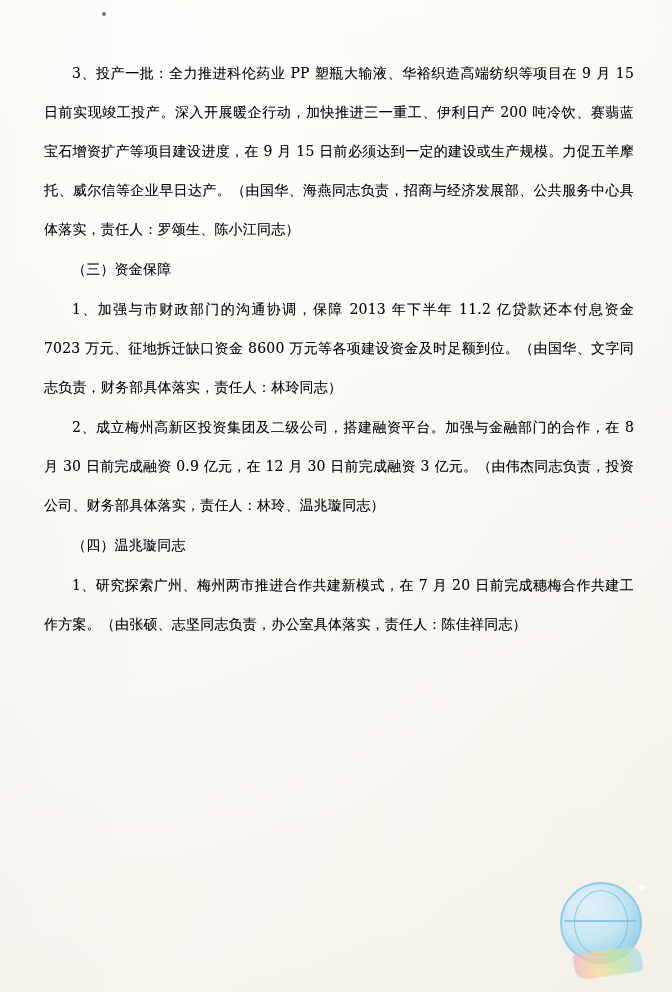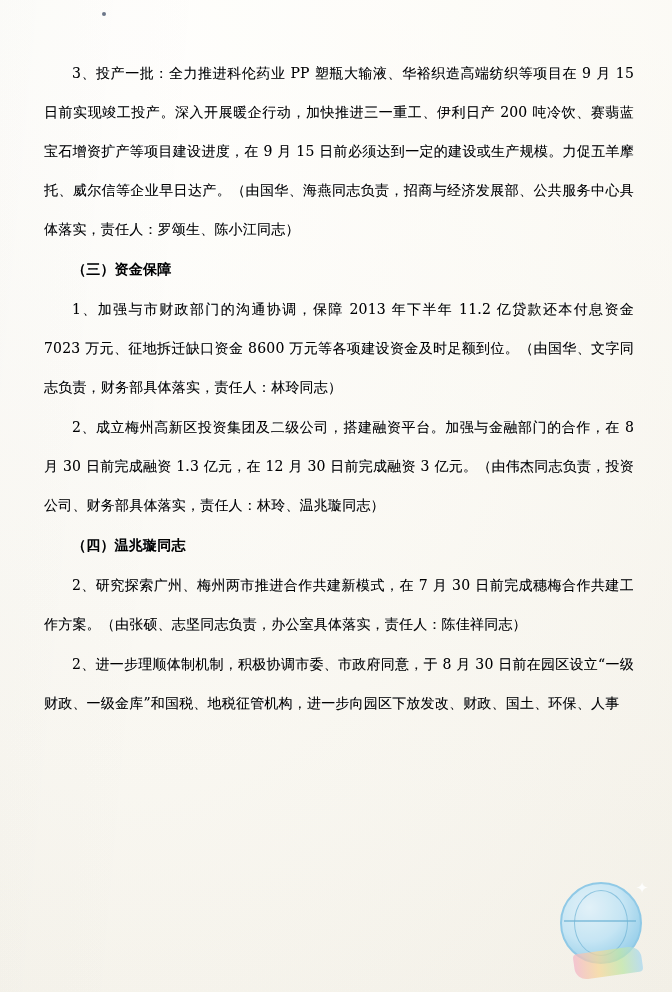--- a/index.html
+++ b/index.html
@@ -56,21 +56,21 @@
     color: #000000;
     text-align: justify;
     text-justify: inter-ideograph;
     letter-spacing: 0.2px;
     text-indent: 2em;
     font-weight: 500;
     text-shadow: 0 0 0.6px rgba(31,47,77,0.35);
   }
   p.heading {
     text-indent: 2em;
-    font-weight: 700;
+    font-weight: 400;
   }
   
   .doc-body p.para {
     font-family: "DejaVu Serif", "Liberation Serif", serif;
   }
   
   .seal {
     position: absolute;
     right: 16px;
     bottom: 10px;
@@ -138,24 +138,23 @@
 <div class="paper"></div>
 
 <div class="page">
 
   <div class="dot-mark"></div>
 
   <div class="doc-body">
     <p class="para">3、投产一批：全力推进科伦药业 PP 塑瓶大输液、华裕织造高端纺织等项目在 9 月 15 日前实现竣工投产。深入开展暖企行动，加快推进三一重工、伊利日产 200 吨冷饮、赛翡蓝宝石增资扩产等项目建设进度，在 9 月 15 日前必须达到一定的建设或生产规模。力促五羊摩托、威尔信等企业早日达产。（由国华、海燕同志负责，招商与经济发展部、公共服务中心具体落实，责任人：罗颂生、陈小江同志）</p>
     <p class="para heading">（三）资金保障</p>
     <p class="para">1、加强与市财政部门的沟通协调，保障 2013 年下半年 11.2 亿贷款还本付息资金 7023 万元、征地拆迁缺口资金 8600 万元等各项建设资金及时足额到位。（由国华、文字同志负责，财务部具体落实，责任人：林玲同志）</p>
-    <p class="para">2、成立梅州高新区投资集团及二级公司，搭建融资平台。加强与金融部门的合作，在 8 月 30 日前完成融资 1.3 亿元，在 12 月 30 日前完成融资 3 亿元。（由伟杰同志负责，投资公司、财务部具体落实，责任人：林玲、温兆璇同志）</p>
+    <p class="para">2、成立梅州高新区投资集团及二级公司，搭建融资平台。加强与金融部门的合作，在 8 月 30 日前完成融资 0.9 亿元，在 12 月 30 日前完成融资 3 亿元。（由伟杰同志负责，投资公司、财务部具体落实，责任人：林玲、温兆璇同志）</p>
     <p class="para heading">（四）温兆璇同志</p>
-    <p class="para">2、研究探索广州、梅州两市推进合作共建新模式，在 7 月 30 日前完成穗梅合作共建工作方案。（由张硕、志坚同志负责，办公室具体落实，责任人：陈佳祥同志）</p>
-    <p class="para">2、进一步理顺体制机制，积极协调市委、市政府同意，于 8 月 30 日前在园区设立“一级财政、一级金库”和国税、地税征管机构，进一步向园区下放发改、财政、国土、环保、人事</p>
+    <p class="para">1、研究探索广州、梅州两市推进合作共建新模式，在 7 月 20 日前完成穗梅合作共建工作方案。（由张硕、志坚同志负责，办公室具体落实，责任人：陈佳祥同志）</p>
   </div>
 
   <div class="seal">
     <div class="globe"></div>
     <div class="ribbon"></div>
     <div class="spark">✦</div>
   </div>
 
 </div>
 

